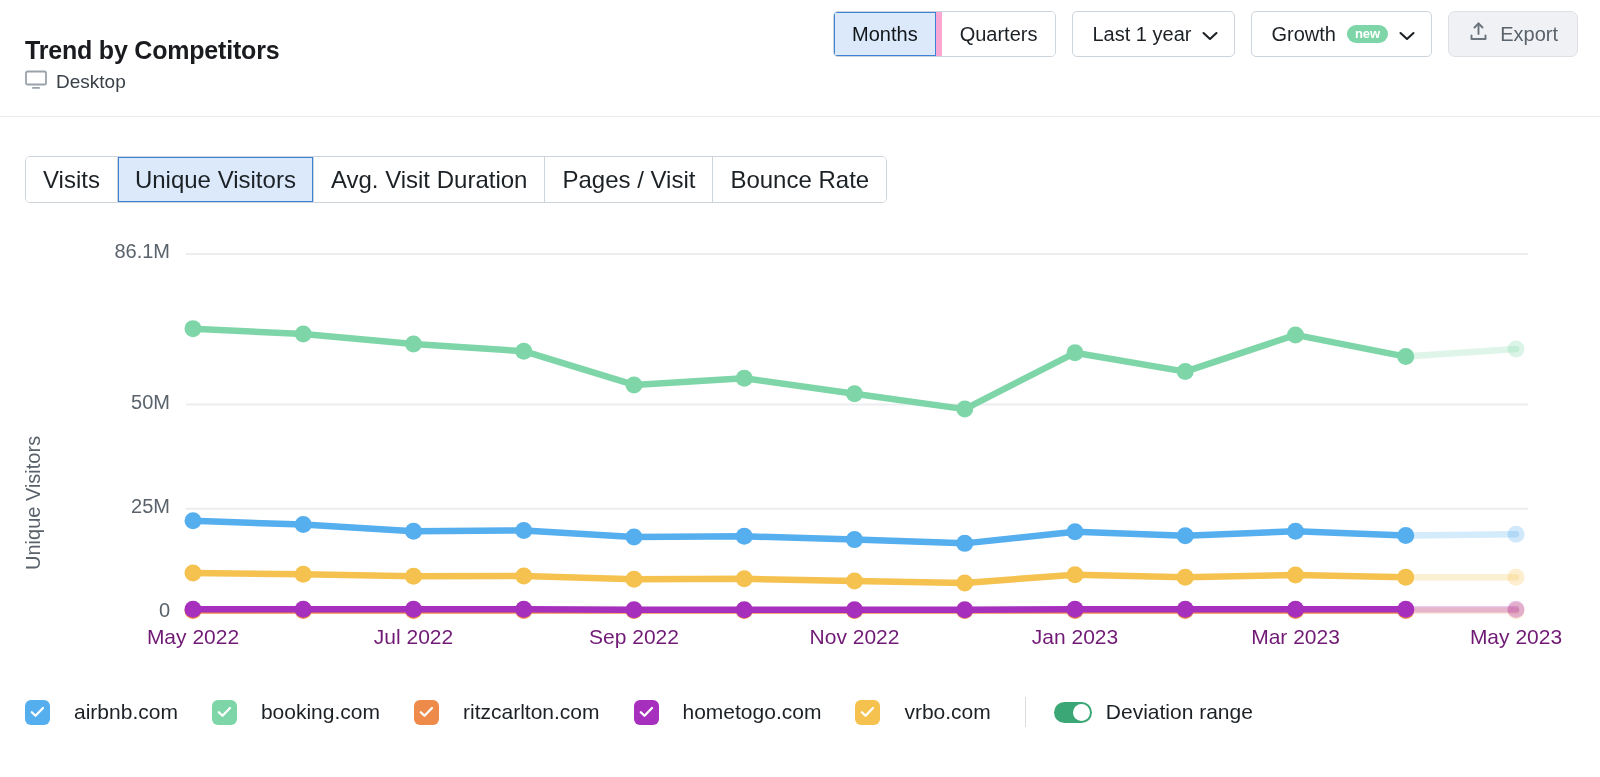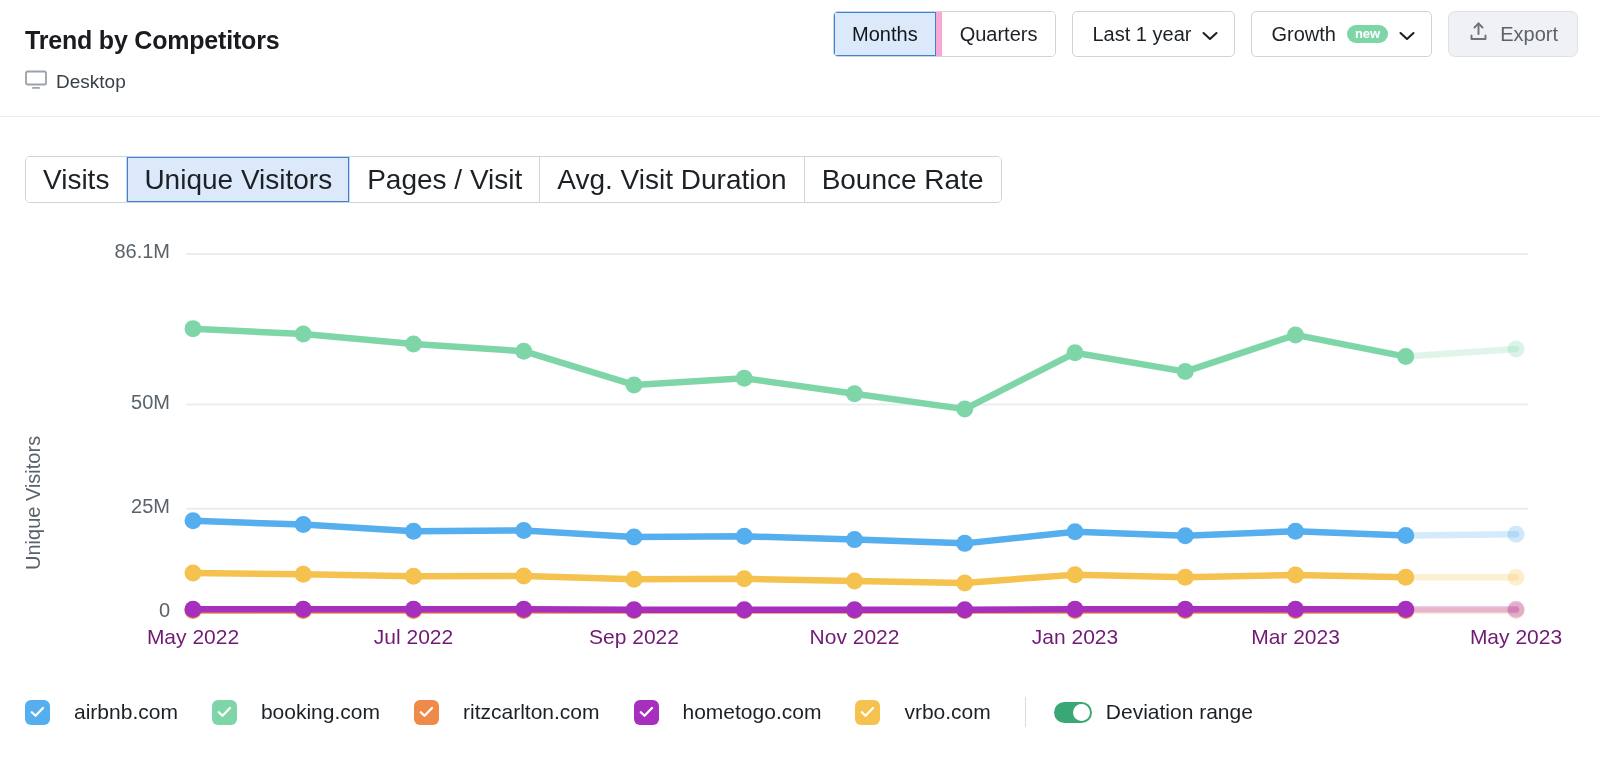--- a/index.html
+++ b/index.html
@@ -13,21 +13,21 @@
   }
 
   
   .header {
     position:relative;
     height:117px;
     padding:0 24px;
     border-bottom:1px solid #e8ecef;
   }
   .title {
-    position:absolute; left:25px; top:26px;
+    position:absolute; left:25px; top:36px;
     font-size:25px; font-weight:bold; letter-spacing:-0.2px; color:#191b1f;
   }
   .device-row {
     position:absolute; left:25px; top:70px;
     display:flex; align-items:center; gap:9px;
   }
   .device-label { font-size:19px; color:#393f47; }
   .monitor-icon { display:block; }
 
   .ctrl-bar {
@@ -72,21 +72,21 @@
   }
 
   
   .metric-tabs {
     position:absolute; left:25px; top:156px;
     display:flex; height:47px;
     border:1px solid #cdd4db; border-radius:5px; overflow:hidden; background:#fff;
   }
   .metric-tab {
     display:flex; align-items:center; justify-content:center;
-    padding:0 17px; font-size:28px; color:#1c2126; background:#fff;
+    padding:0 17px; font-size:24px; color:#1c2126; background:#fff;
     border:none; cursor:pointer; font-family:inherit; white-space:nowrap;
   }
   .metric-tab + .metric-tab { border-left:1px solid #cdd4db; }
   .metric-tab.active {
     background:#dbe9fb; box-shadow: inset 0 0 0 1px #3c82d6;
   }
 
   
   .chart-wrap { position:absolute; left:0; top:225px; width:1600px; height:460px; }
   .y-axis-title {
@@ -182,22 +182,22 @@
         </svg>
       </span>
       <span>Export</span>
     </div>
   </div>
 </div>
 
 <div class="metric-tabs" id="metric-tabs">
     <button class="metric-tab">Visits</button>
     <button class="metric-tab active">Unique Visitors</button>
+    <button class="metric-tab">Avg. Visit Duration</button>
     <button class="metric-tab">Pages / Visit</button>
-    <button class="metric-tab">Avg. Visit Duration</button>
     <button class="metric-tab">Bounce Rate</button>
   </div>
 
 <div class="chart-wrap">
   <div class="y-axis-title">Unique Visitors</div>
   <div class="ytick-col" id="ytick-col">
       <div class="ytick" style="top: 374px;">0</div>
       <div class="ytick" style="top: 269.761px;">25M</div>
       <div class="ytick" style="top: 165.521px;">50M</div>
       <div class="ytick" style="top: 15px;">86.1M</div>

